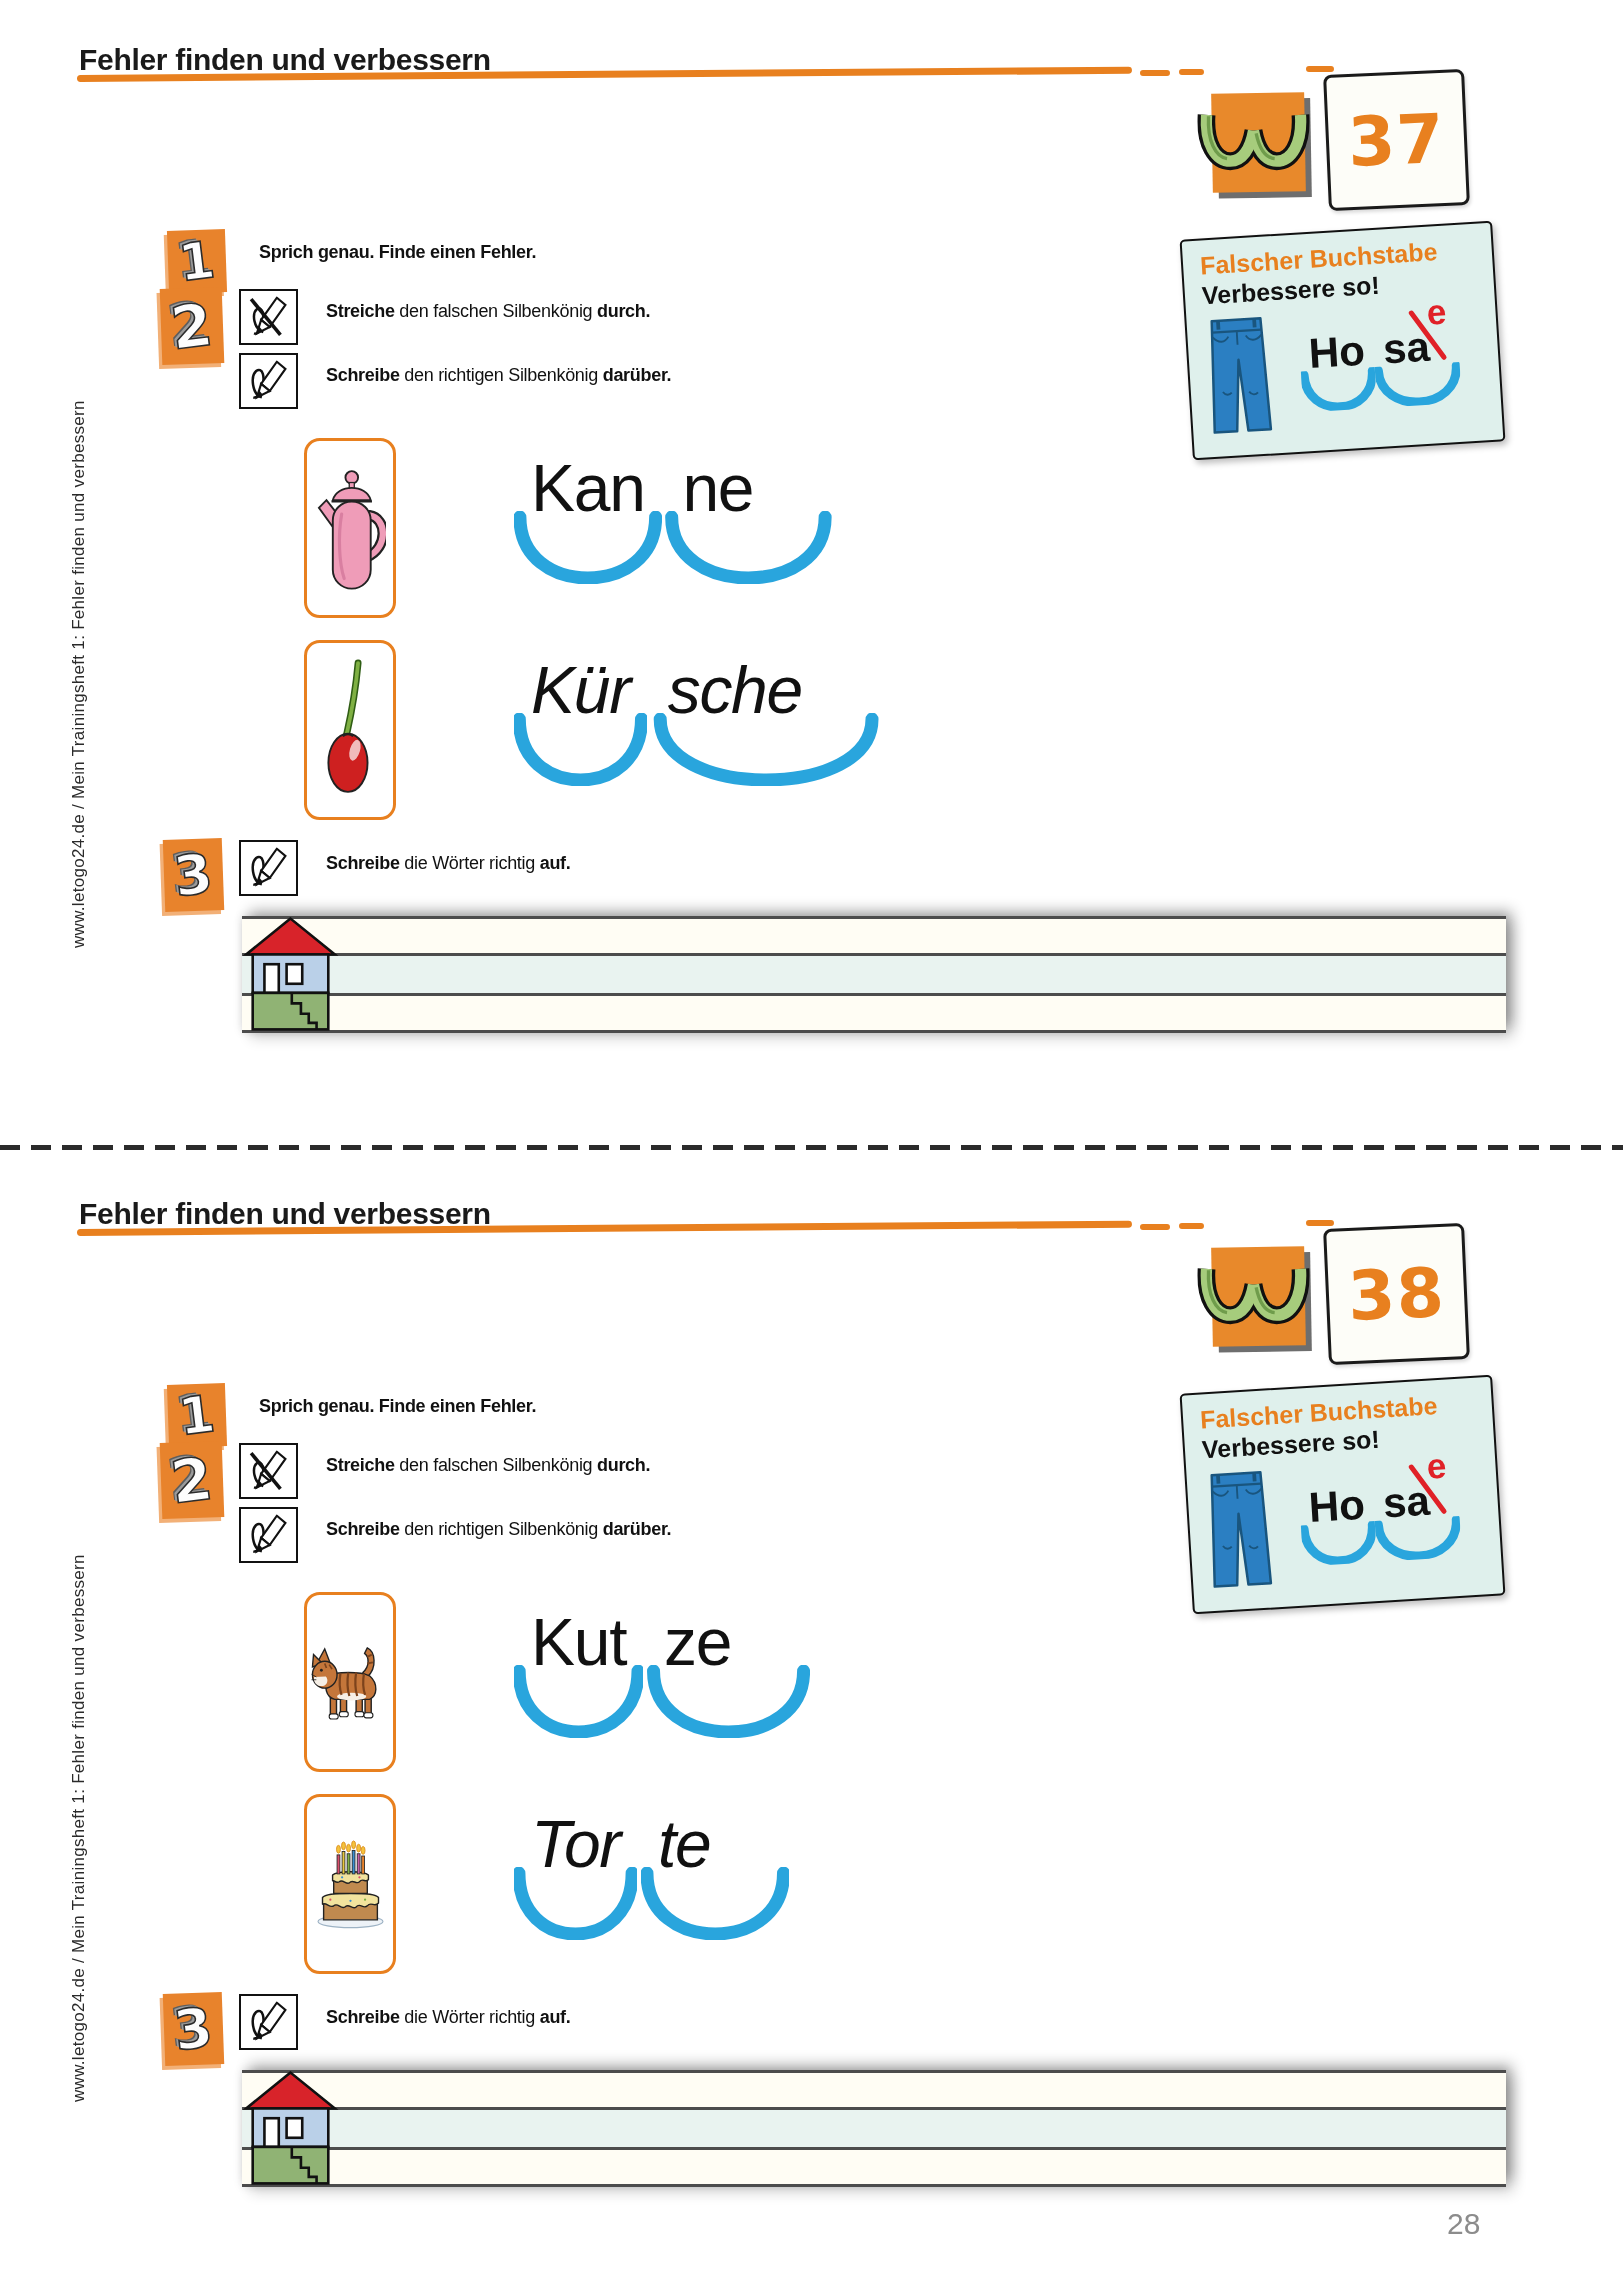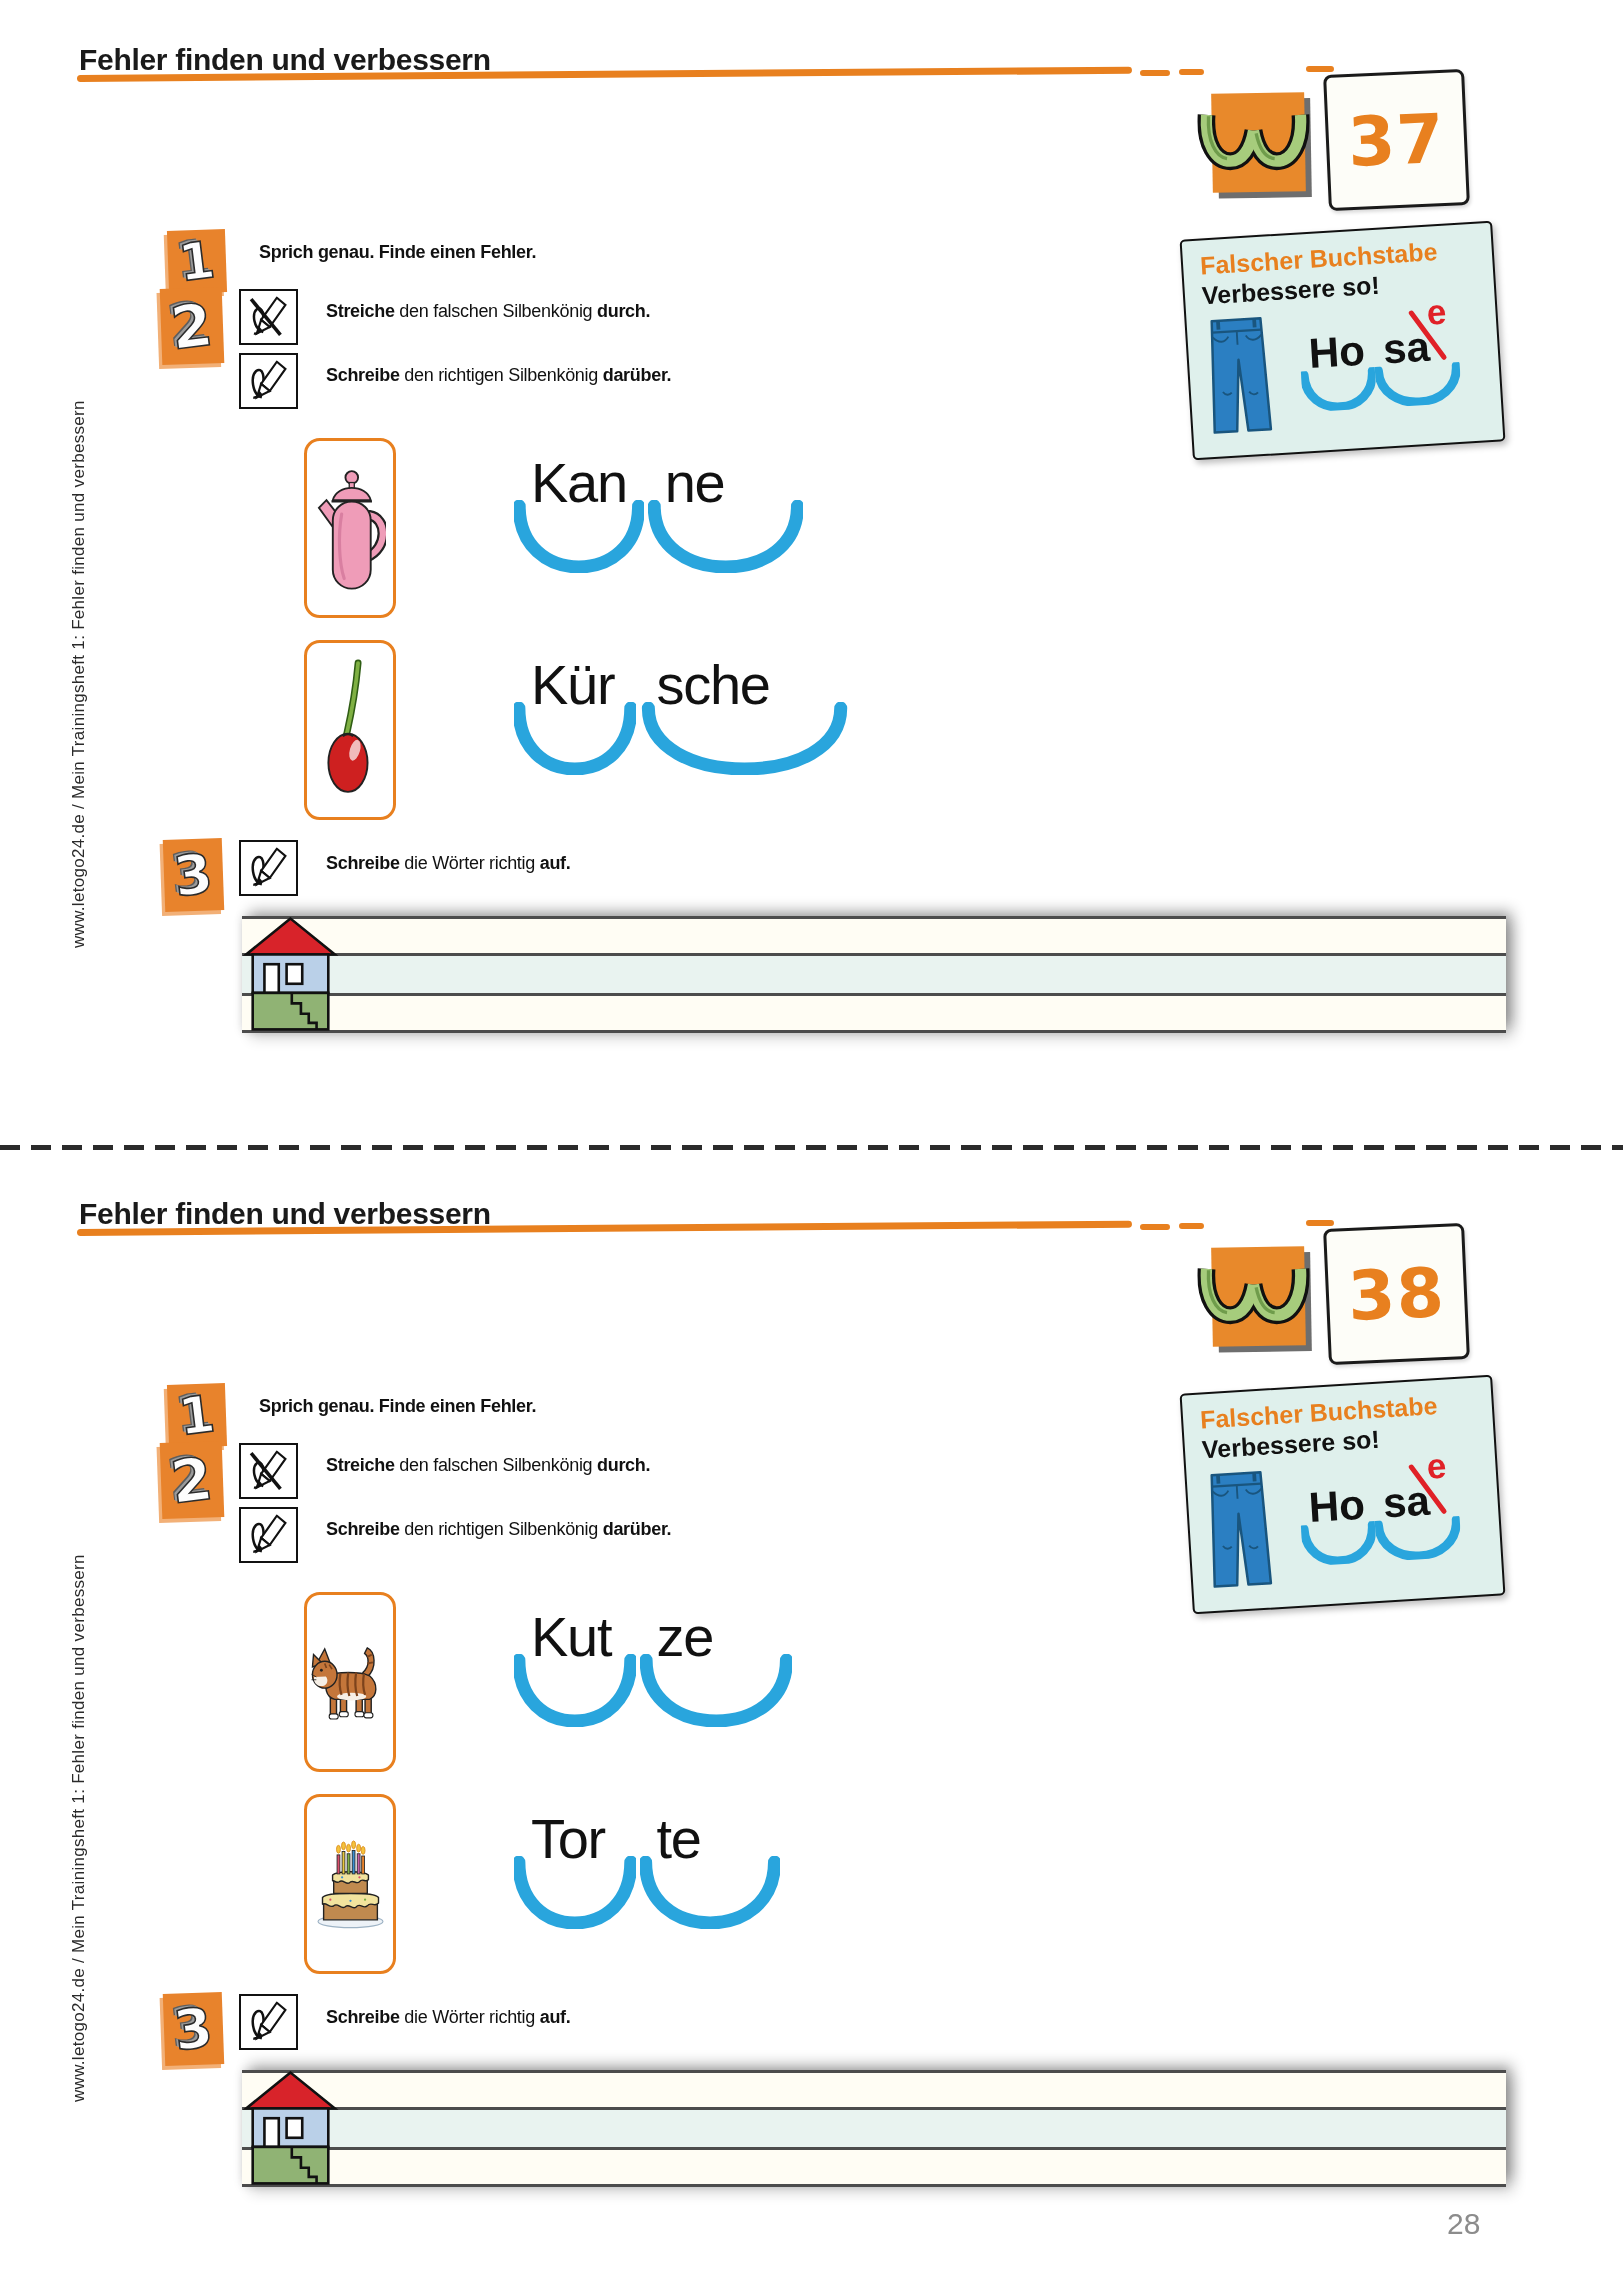--- a/index.html
+++ b/index.html
@@ -55,28 +55,28 @@
   .hsyll{display:flex;flex-direction:column;position:relative;}
   .hsyll .htxt{display:block;font-size:42px;font-weight:bold;color:#111;padding:0 9.2px;white-space:pre;position:relative;z-index:1;}
   .hsyll2 .htxt{padding-right:29px;}
   .hsyll svg.arc{width:100%;height:41px;margin-top:-6.5px;}
   .hint-e{position:absolute;top:-30px;right:10.5px;font-size:35px;font-weight:bold;color:#E02127;z-index:2;}
   .hint-strike{position:absolute;left:25px;top:10.5px;width:60px;height:4.6px;background:#E02127;border-radius:2.6px;transform:rotate(57deg);z-index:2;}
 
   
   .ex-row{position:absolute;left:304px;display:flex;align-items:flex-start;}
   .ex-a{top:438px;}
-  .ex-b{top:640px;}
+  .ex-b{top:640px;font-style:italic;}
   .ex-imgbox{width:86px;height:174px;border:3.3px solid #E8801F;border-radius:15.7px;background:#fff;flex:none;display:flex;align-items:center;justify-content:center;}
   .ex-imgbox svg.tall{width:71px;height:152px;}
   .ex-imgbox svg.wide{width:79px;height:98px;}
   .ex-word{display:flex;margin-left:118px;margin-top:11.8px;}
   .syll{display:flex;flex-direction:column;position:relative;}
   .syll + .syll{margin-left:3.9px;}
-  .syll .stxt{display:block;font-size:56px;color:#111;letter-spacing:-1.3px;padding:0 17px;white-space:pre;position:relative;z-index:1;}
+  .syll .stxt{display:block;font-size:66px;color:#111;letter-spacing:-1.3px;padding:0 17px;white-space:pre;position:relative;z-index:1;}
   .syll2 .stxt{padding-right:79px;}
   .syll svg.arc{width:100%;height:73px;margin-top:-14.4px;}
 
   
   .write-box{position:absolute;left:242px;top:916px;width:1264px;height:116px;background:#FFFDF4;box-shadow:6.5px -6.5px 13px rgba(0,0,0,0.30),7.9px 6.5px 13px rgba(0,0,0,0.16),0 0 9.2px rgba(0,0,0,0.12);}
   .wmid{position:absolute;left:0;top:40px;width:100%;height:37px;background:#E9F3F0;}
   .wline{position:absolute;left:0;width:100%;height:2.6px;background:#4c4c4c;}
   .wl1{top:0;} .wl2{top:37px;} .wl3{top:77px;} .wl4{top:114px;}
   .whouse{position:absolute;left:0;top:0;width:97px;height:116px;}
 

